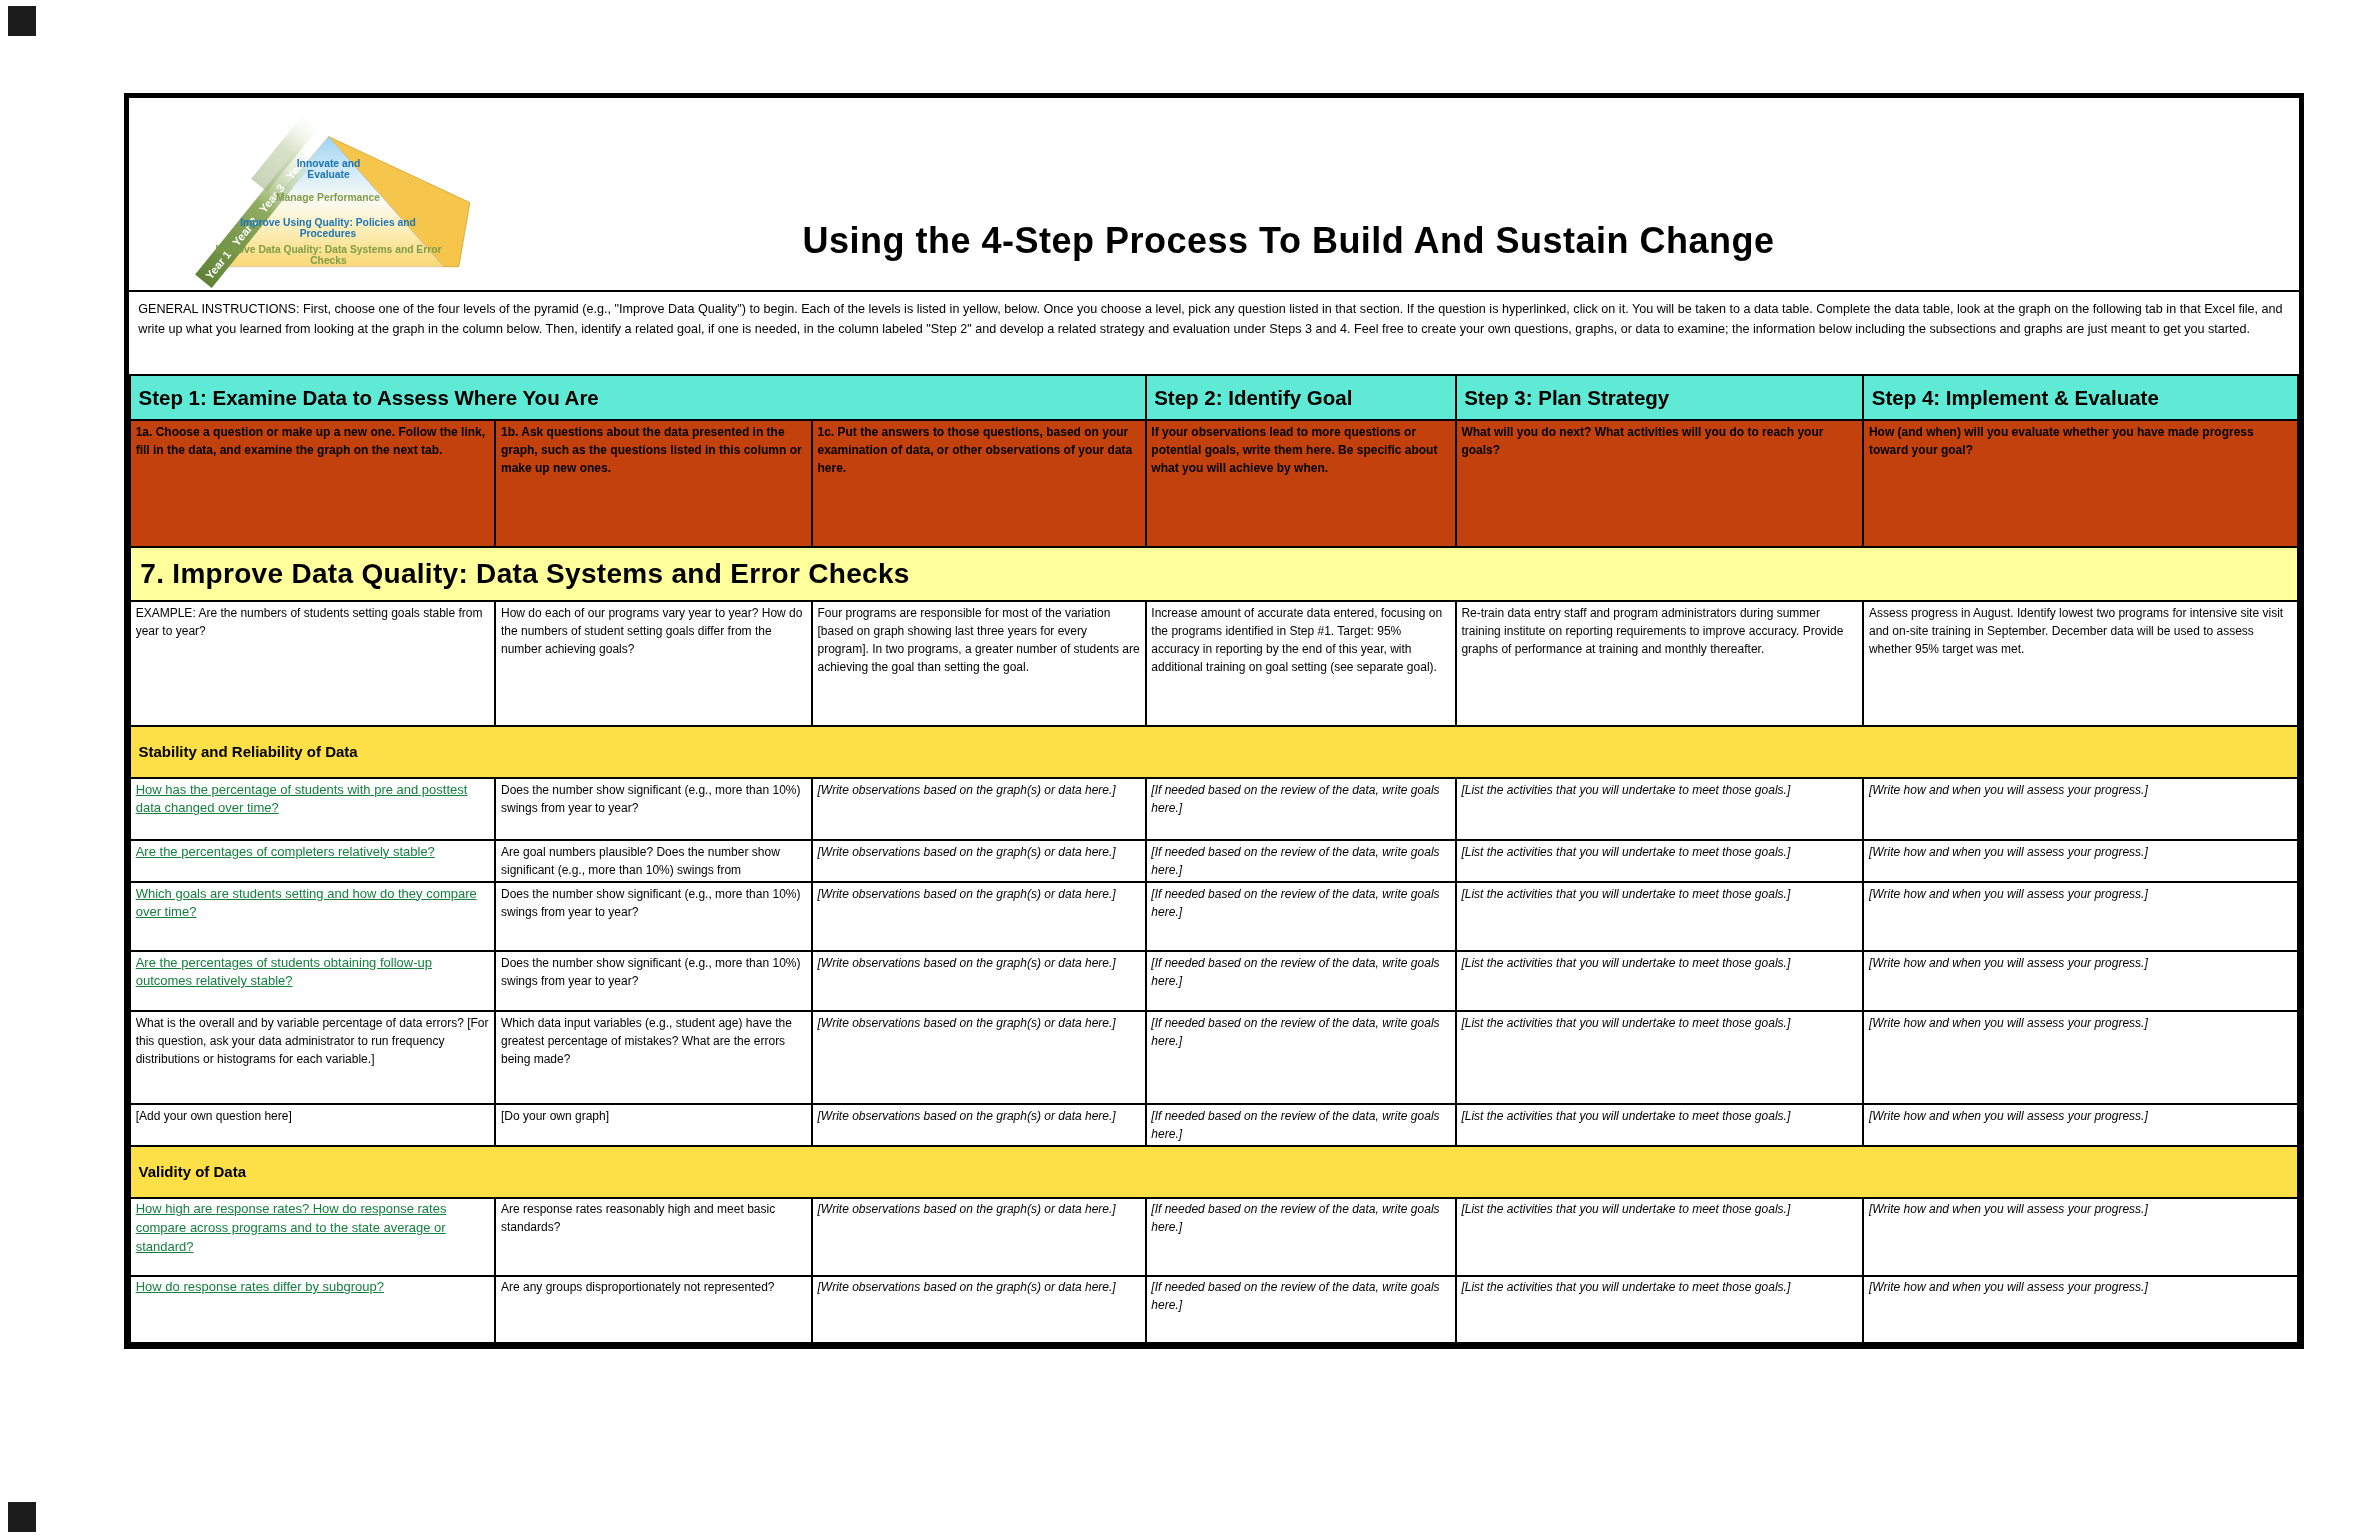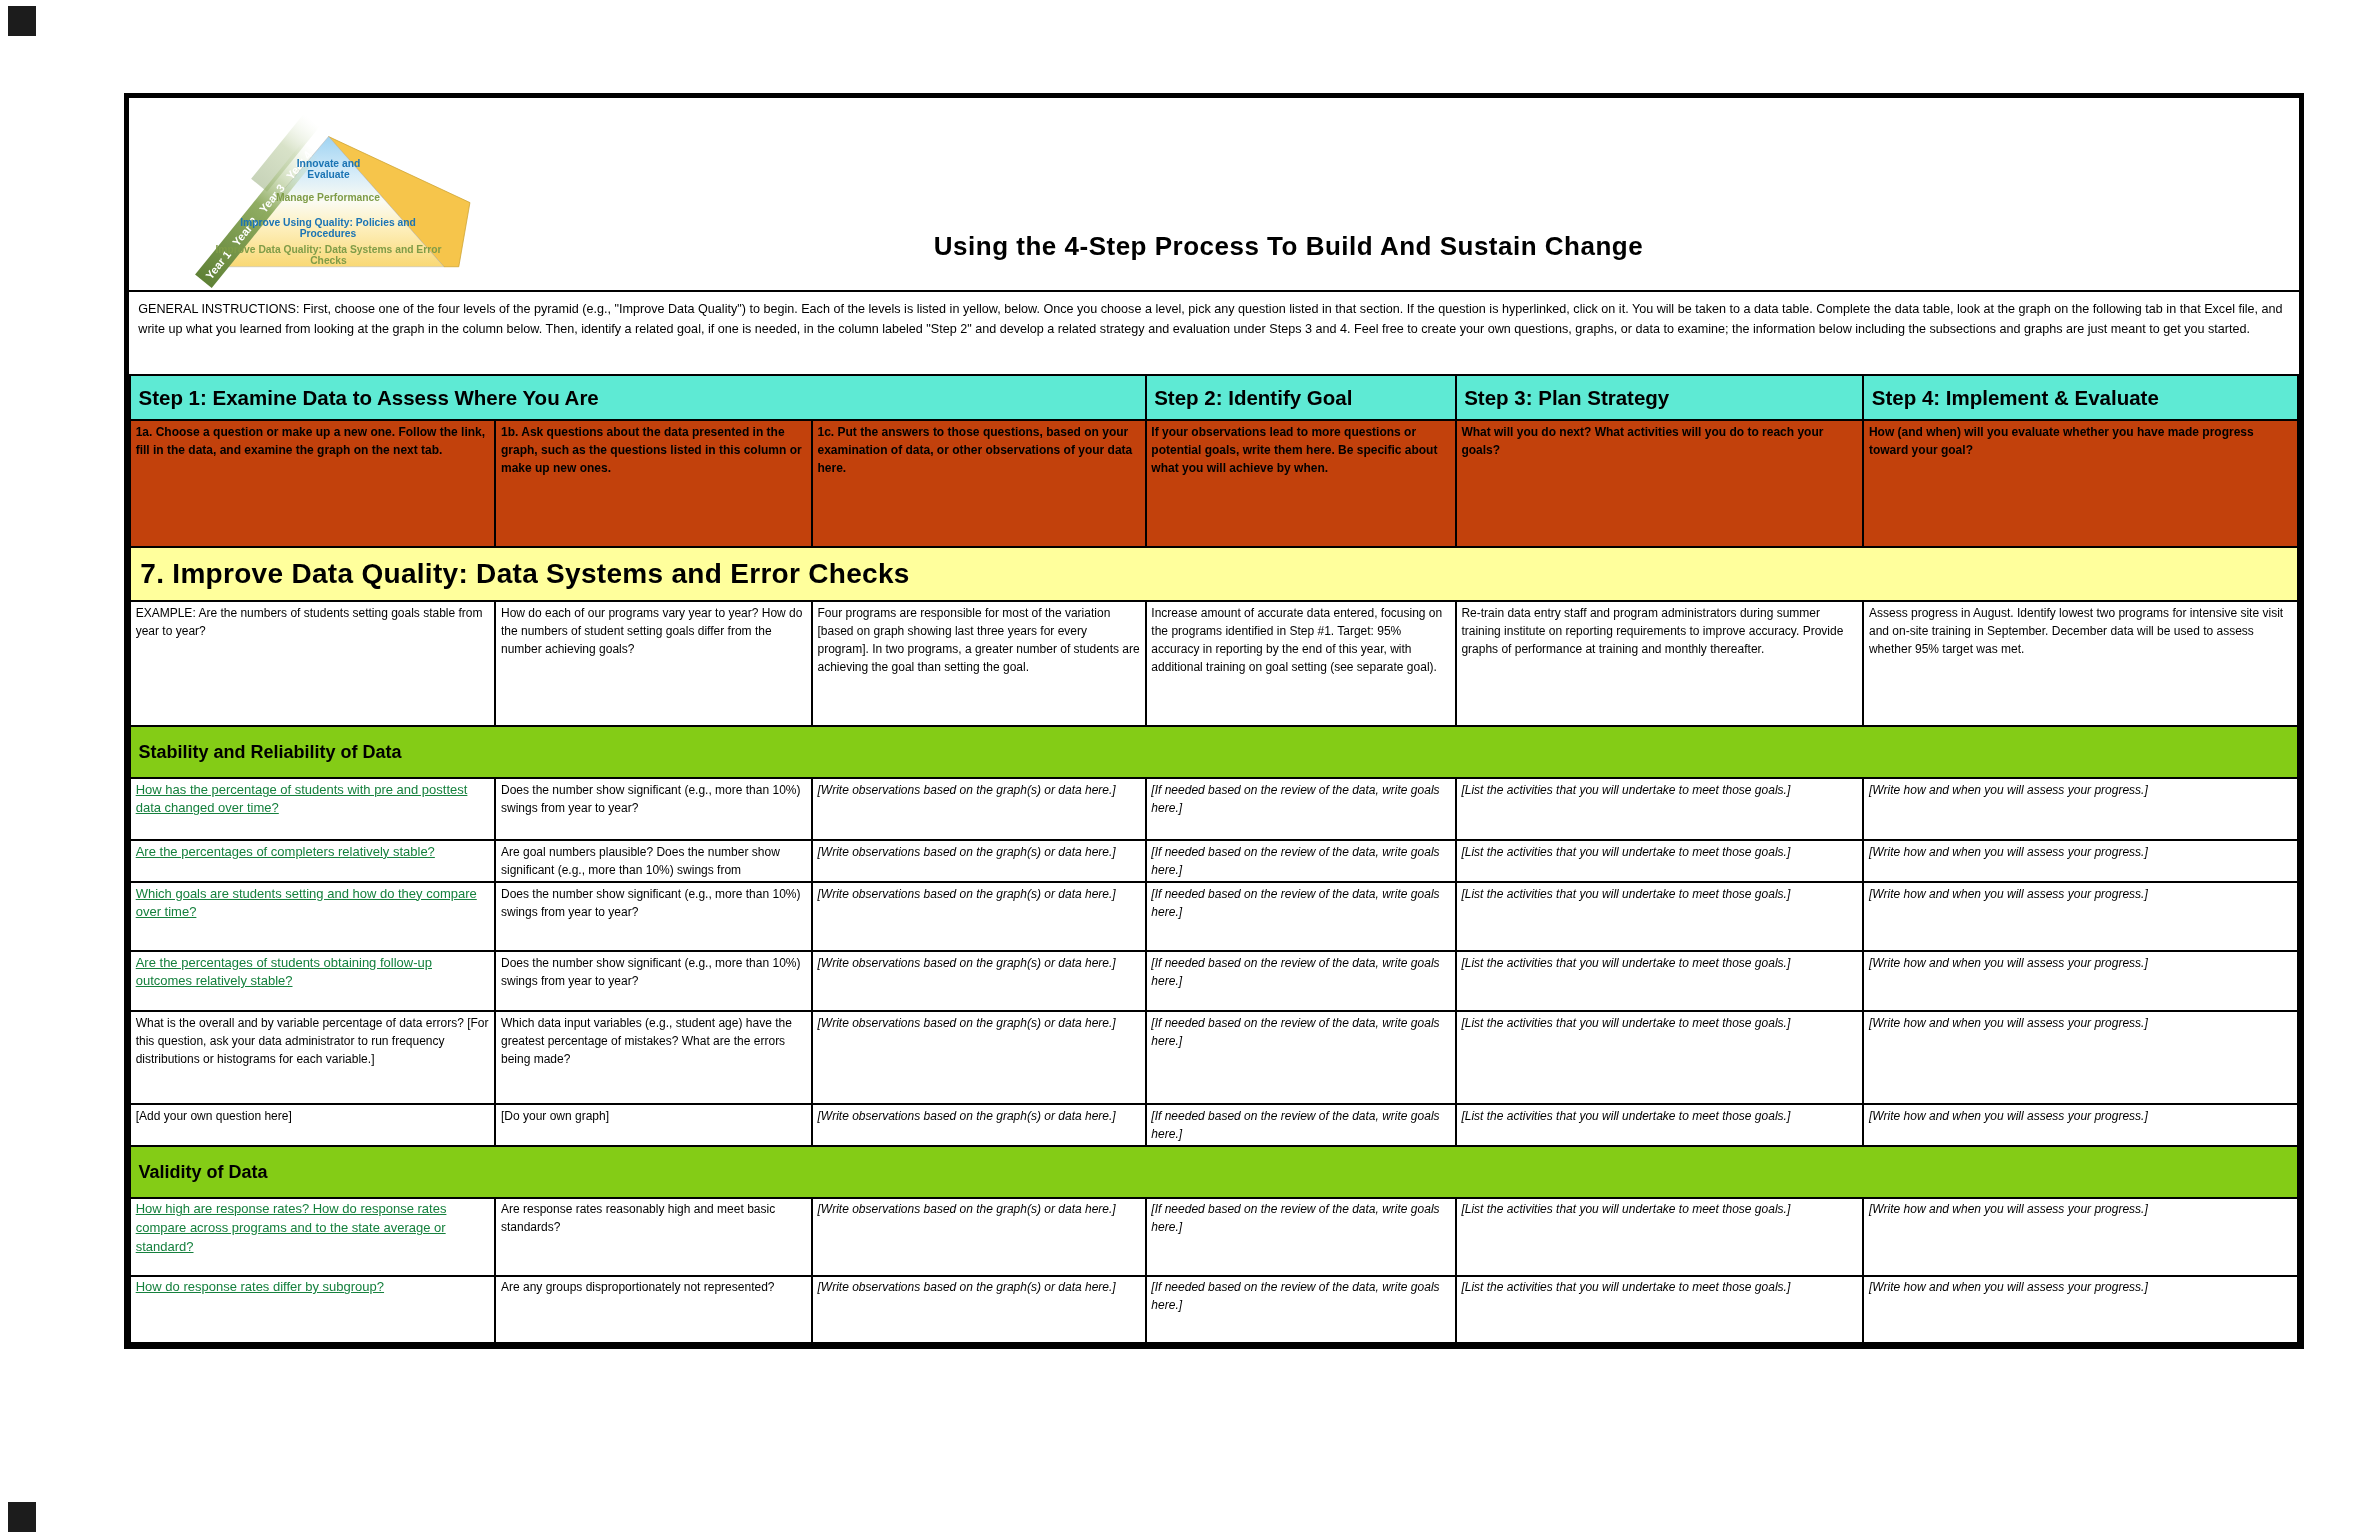--- a/index.html
+++ b/index.html
@@ -20,21 +20,21 @@
   .hdr{position:relative;height:192px;}
   .logo{position:absolute;left:26px;top:5.6px;width:336px;height:186px;}
   .logo svg{position:absolute;left:0;top:0;}
   .lv{position:absolute;text-align:center;font-weight:bold;font-size:10.3px;line-height:11.7px;}
   .lv1{left:129px;top:54px;width:89px;color:#1b74b4;}
   .lv2{left:119px;top:88px;width:108px;color:#7f9c48;}
   .lv3{left:80px;top:113px;width:186px;color:#1b74b4;}
   .lv4{left:60px;top:140px;width:227px;color:#7f9c48;}
   .page-title{
     position:absolute;left:149px;right:0;bottom:28px;text-align:center;
-    font-size:26px;font-weight:bold;letter-spacing:0.5px;
+    font-size:36px;font-weight:bold;letter-spacing:0.5px;
   }
 
   
   .instructions{
     border-top:2.8px solid #000;
     padding:6.5px 9.3px 9.3px 9.3px;font-size:12.6px;line-height:20.5px;min-height:84px;
     box-sizing:border-box;
   }
 
   
@@ -45,21 +45,21 @@
     background:#5eead4;font-size:20.5px;font-weight:bold;vertical-align:middle;
     padding:3.7px 7.5px;height:45px;line-height:24px;
   }
   tr.step-subs td{background:#c2410c;font-weight:bold;height:127px;}
   tr.section-row td{
     background:#FFFF9C;font-size:28px;font-weight:bold;vertical-align:middle;
     height:54px;padding-left:9.3px;letter-spacing:0.3px;
   }
   tr.example-row td{height:125px;}
   tr.band-row td{
-    background:#84cc16;font-size:18px;font-weight:bold;vertical-align:middle;
+    background:#fde047;font-size:15px;font-weight:bold;vertical-align:middle;
     height:52px;padding-left:7.5px;
   }
   .qlink{color:#15803d;text-decoration:underline;font-size:13px;line-height:18.6px;cursor:pointer;}
   .ph{font-style:italic;}
   .ital{}
   tr.r-h68 td{height:62px;} tr.r-h54 td{height:40px;} tr.r-h76 td{height:69px;}
   tr.r-h66 td{height:60px;} tr.r-h100 td{height:93px;} tr.r-h46 td{height:41px;}
   tr.r-h86 td{height:78px;} tr.r-h74 td{height:67px;}
 </style>
 </head>

